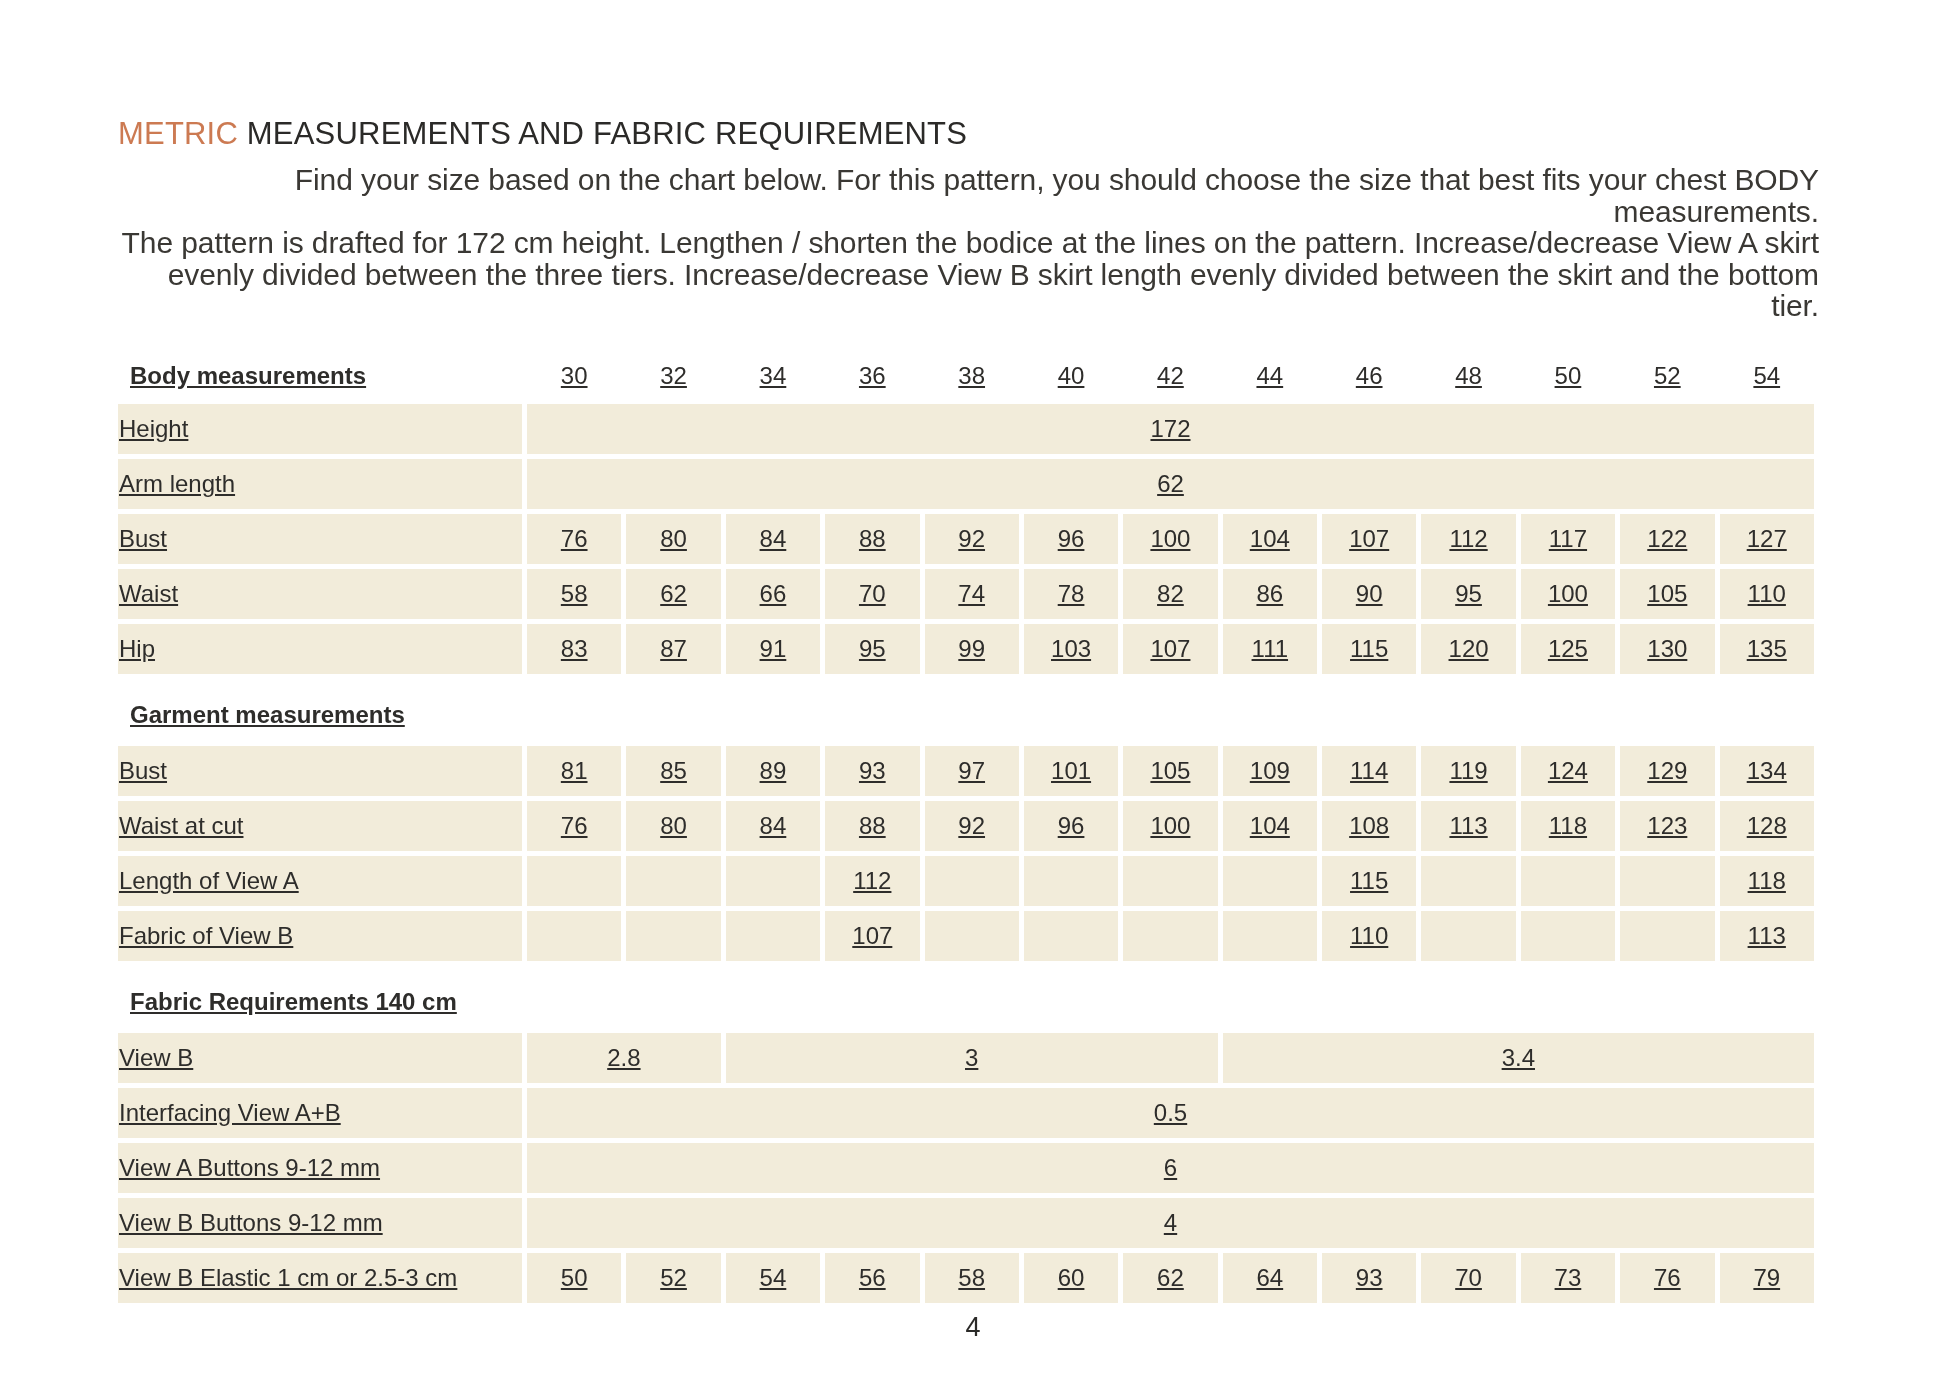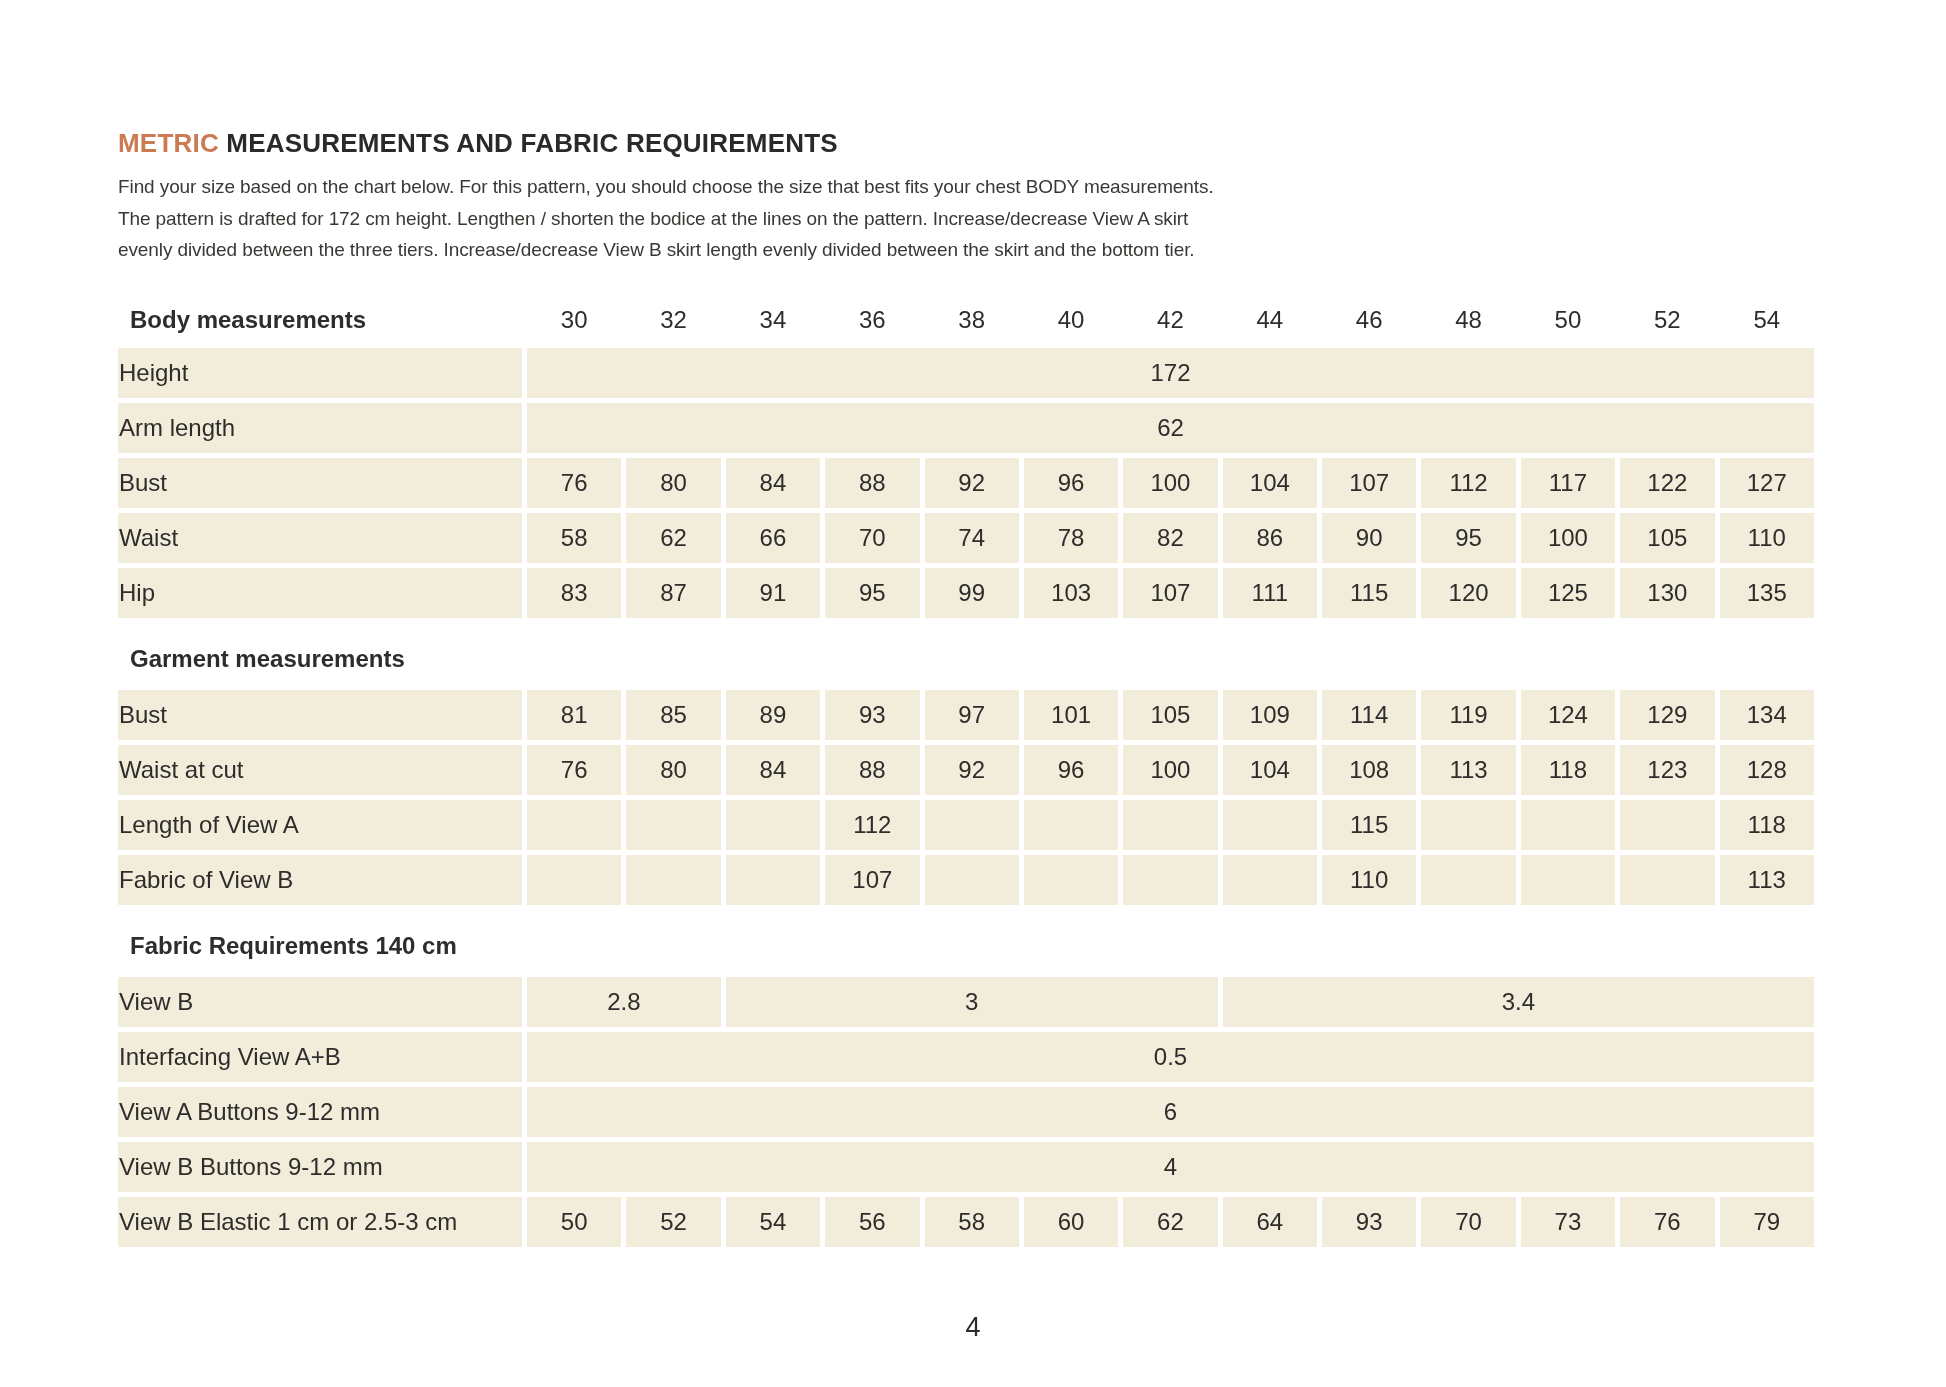--- a/index.html
+++ b/index.html
@@ -10,40 +10,42 @@
     color:var(--text,#2E2D2B);
     position:relative;
     overflow:hidden;
   }
   .content{
     position:absolute;
     left:113px; top:116px;
     width:1706px;
   }
   .page-title{
-    font-size:26px;
-    font-weight:700;
+    font-size:31px;
+    font-weight:400;
     letter-spacing:0.2px;
     color:#2b2a28;
-    margin:12px 0 12px 5px;
+    margin:0 0 12px 5px;
   }
   .page-title .hl{ color:var(--accent,#CC7A52); }
   .intro{
-    font-size:19px;
+    font-size:30px;
     line-height:31.5px;
     color:#3a3834;
     margin:0 0 26px 5px;
     white-space:pre-line;
     letter-spacing:-0.1px;
+    text-align:right;
   }
   table.size-chart{
     table-layout:fixed;
     width:1706px;
     border-collapse:separate;
     border-spacing:5px;
+    text-decoration:underline;
   }
   table.size-chart col.label-col{ width:404px; }
   tr.header-row td{
     background:transparent;
     height:44px;
     font-size:24px;
     vertical-align:middle;
   }
   tr.header-row td.hdr-label{
     font-weight:700;

